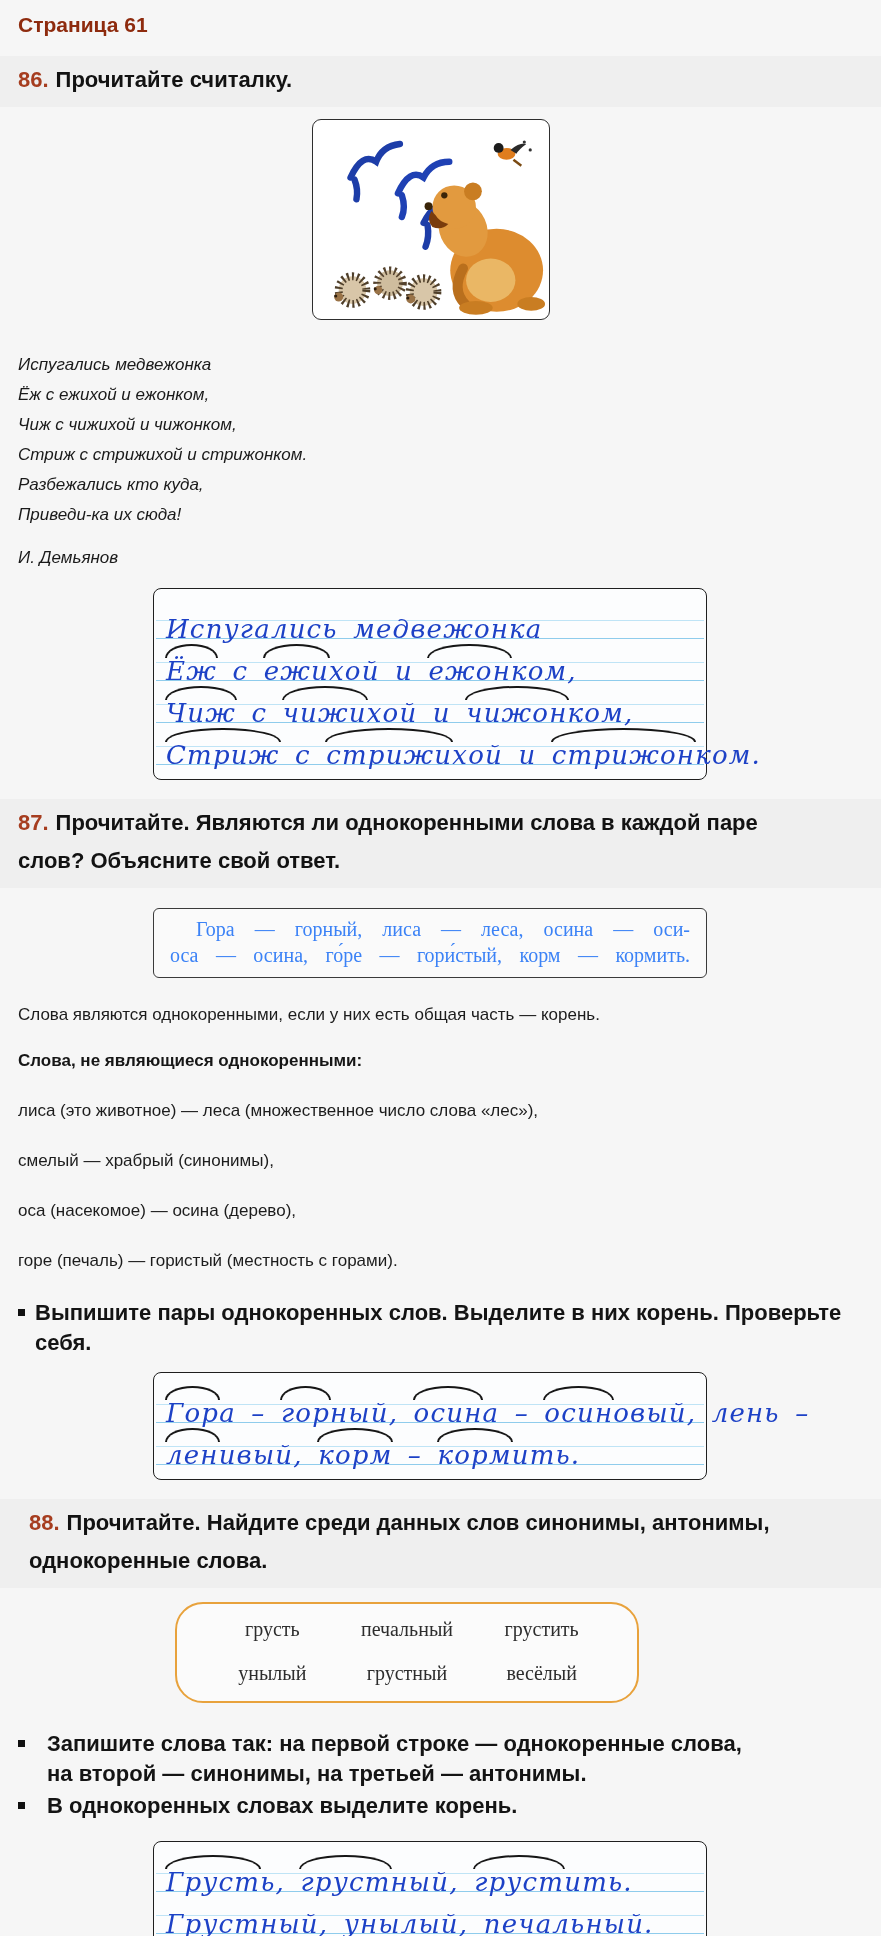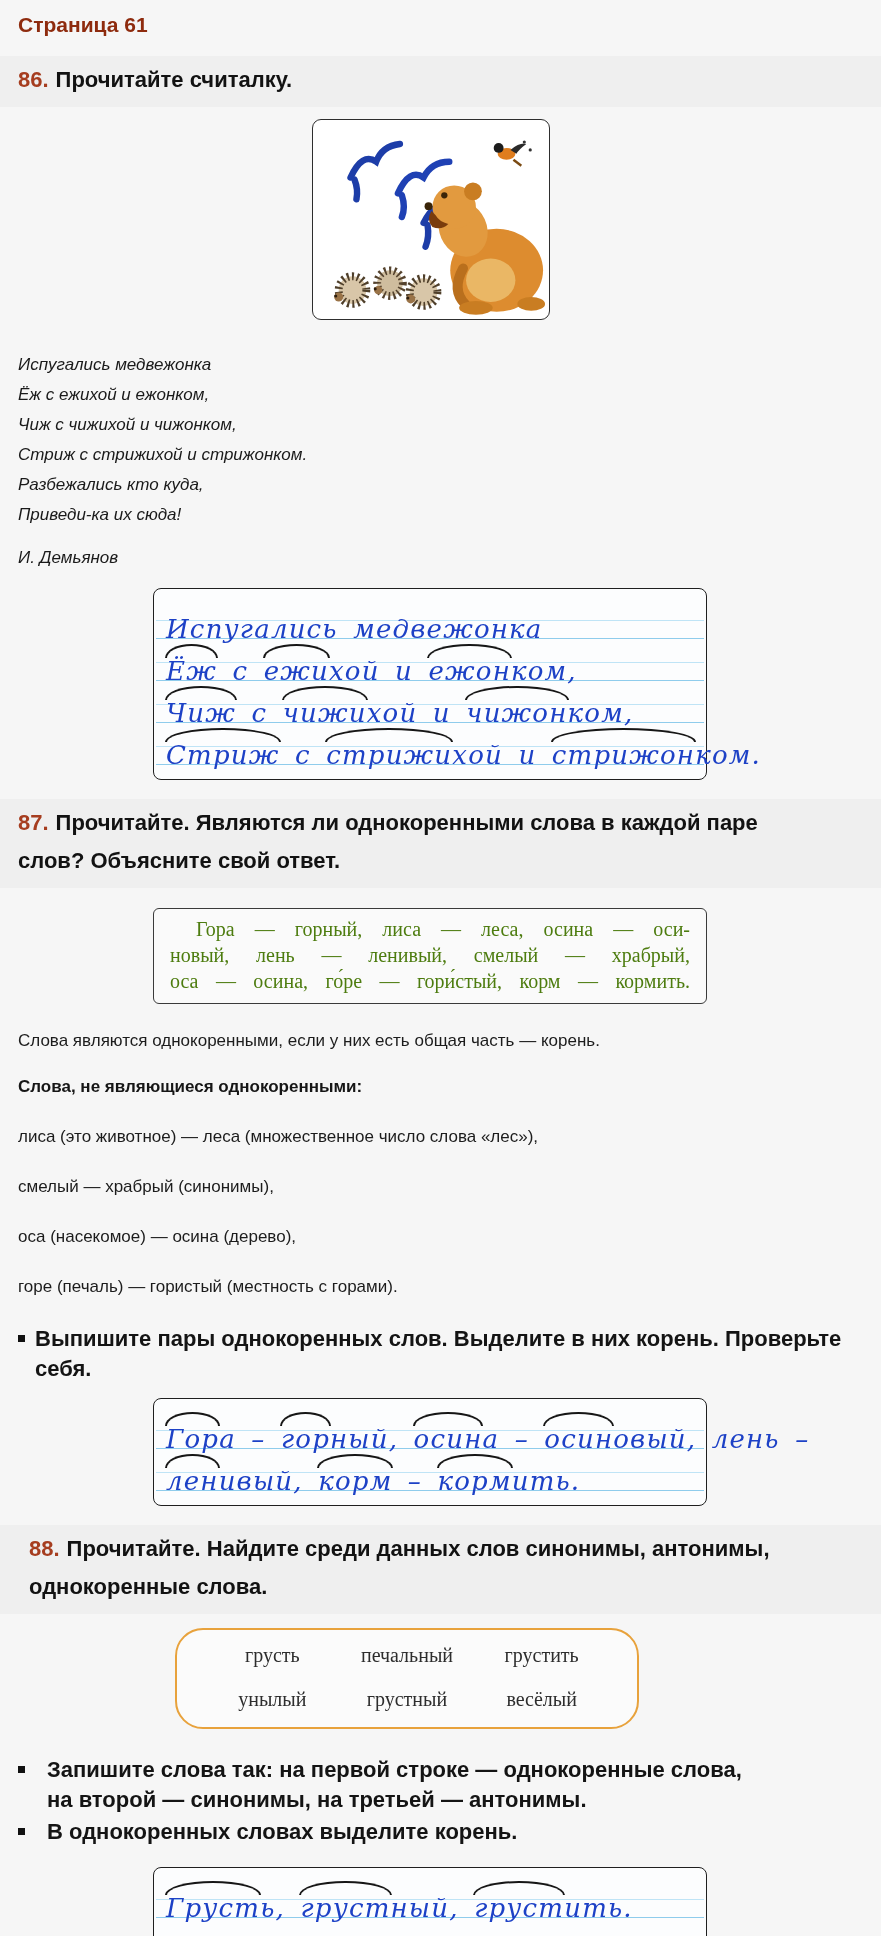--- a/index.html
+++ b/index.html
@@ -49,21 +49,21 @@
   .rt::before{
     content:"";position:absolute;left:-1px;right:-1px;top:-12px;height:12px;
     border:2.4px solid #161616;border-bottom:none;
     border-radius:50% 50% 0 0 / 100% 100% 0 0;
   }
   
   .excerpt{
     margin:20px 0 0 153px;width:554px;box-sizing:border-box;
     border:1.5px solid #3a3a3a;border-radius:6px;background:#fafafa;
     padding:7px 16px 9px;
-    font-family:"Liberation Serif","DejaVu Serif",serif;font-size:20px;line-height:26px;color:#4d7c0f;
+    font-family:"Liberation Serif","DejaVu Serif",serif;font-size:20px;line-height:26px;color:#3b82f6;
   }
   .xline{text-align:justify;text-align-last:justify;}
   .xline.first{text-indent:26px;}
   
   .para{margin:26px 0 0 18px;font-size:17px;line-height:21px;color:#1c1c1c;}
   .pairs .para{margin-top:29px;}
   .subhead{margin:26px 0 0 18px;font-size:17px;font-weight:bold;}
   
   .bullet{display:flex;margin:27px 20px 0 18px;font-weight:bold;font-size:22px;line-height:30px;color:#141414;}
   .bullets88{margin-top:26px;max-width:762px;}
@@ -170,21 +170,20 @@
       <div class="hw-text"><span class="rt">Стриж</span><span> с </span><span class="rt">стрижи</span><span>хой и </span><span class="rt">стрижон</span><span>ком.</span></div>
     </div>
   </div>
 
 <div class="band">
   <span class="num">87.</span><span>Прочитайте. Являются ли однокоренными слова в каждой паре слов? Объясните свой ответ.</span>
 </div>
 
 <div class="excerpt">
   <div class="xline first">Гора — горный, лиса — леса, осина — оси-</div>
-  <div class="xline">новый, лень — ленивый, смелый — храбрый,</div>
   <div class="xline">оса — осина, го́ре — гори́стый, корм — кормить.</div>
 </div>
 
 <div class="para">Слова являются однокоренными, если у них есть общая часть — корень.</div>
 <div class="subhead">Слова, не являющиеся однокоренными:</div>
 
 <div class="pairs">
 
 <div class="para">лиса (это животное) — леса (множественное число слова «лес»),</div>
     <div class="para">смелый — храбрый (синонимы),</div>

